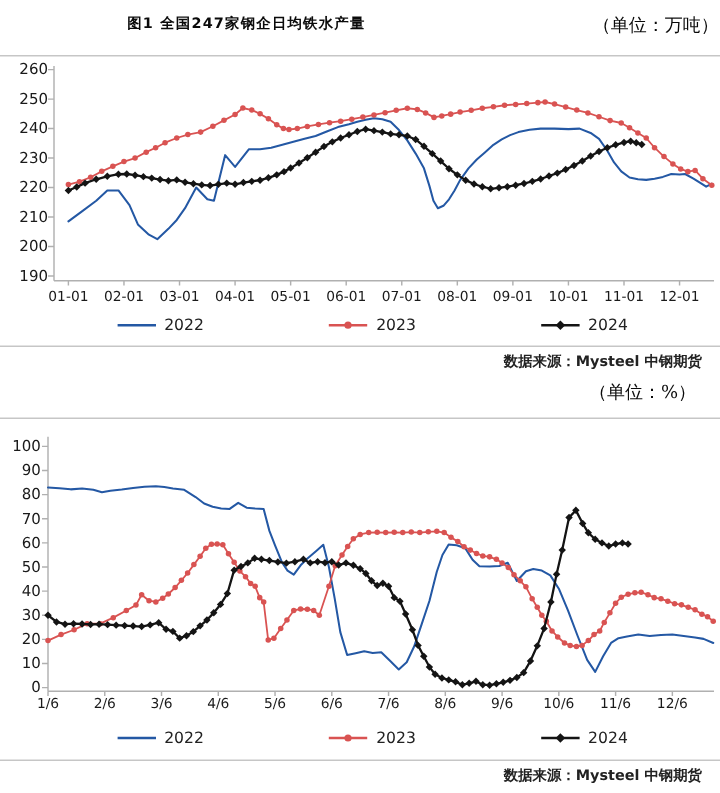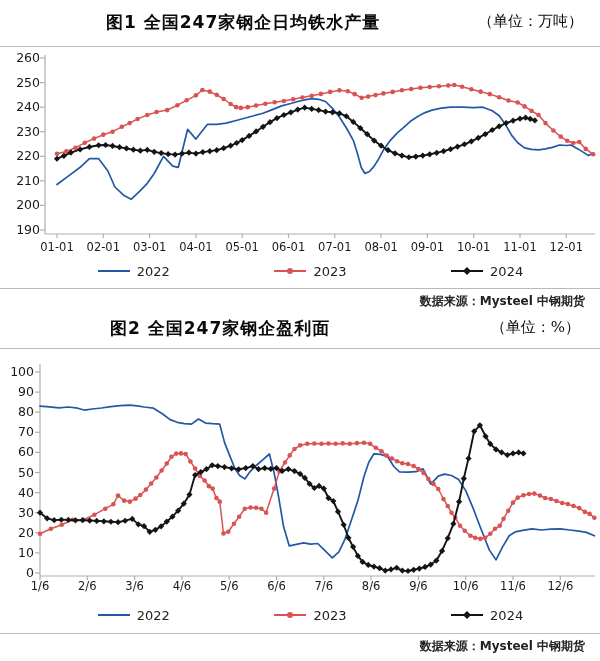--- a/index.html
+++ b/index.html
@@ -1,33 +1,33 @@
 <!DOCTYPE html>
 <html><head>
 <meta charset="utf-8">
 <style>
   html,body{margin:0;padding:0;background:#ffffff;}
   #page{position:relative;width:600px;height:661px;background:#fff;overflow:hidden;
         font-family:"DejaVu Sans","Liberation Sans",sans-serif;color:#111;}
   .hrule{position:absolute;left:0;width:600px;height:1px;background:#b9b9b9;}
-  .chart-title{position:absolute;font-size:17px;font-weight:bold;letter-spacing:1px;color:#0a0a0a;white-space:nowrap;}
+  .chart-title{position:absolute;font-size:12px;font-weight:bold;letter-spacing:1px;color:#0a0a0a;white-space:nowrap;}
   .chart-unit{position:absolute;font-size:15px;color:#0a0a0a;white-space:nowrap;font-family:"DejaVu Serif","Liberation Serif",serif;}
   .plot{position:absolute;left:0;width:600px;display:block;}
   .legend{position:absolute;left:45px;width:530px;display:flex;justify-content:space-around;align-items:center;}
   .legend-item{display:flex;align-items:center;gap:6px;font-size:13px;color:#222;}
   .legend-item svg{display:block;}
   .source{position:absolute;right:15px;font-size:12px;color:#222;white-space:nowrap;font-weight:bold;}
 </style>
 </head>
 <body>
 
 <div id="page">
 
   <div class="chart-title" style="left:106px;top:11px;">图1 全国247家钢企日均铁水产量</div>
-  <div class="chart-unit" style="right:17px;top:12px;">（单位：万吨）</div>
+  <div class="chart-unit" style="right:1px;top:12px;">（单位：万吨）</div>
 
   <div class="hrule" style="top:46px;"></div>
 
   <svg class="plot" style="top:47px;" width="600" height="211" viewBox="0 0 600 211">
       <line x1="45" y1="8" x2="45" y2="187" stroke="#b0b0b0" stroke-width="1.2"></line>
       <line x1="45" y1="187" x2="595" y2="187" stroke="#b0b0b0" stroke-width="1.2"></line>
       <line x1="40" y1="183" x2="45" y2="183" stroke="#b0b0b0" stroke-width="1.2"></line>
       <text x="40" y="187" text-anchor="end" font-size="12.5" fill="#1a1a1a">190</text>
       <line x1="40" y1="158.43" x2="45" y2="158.43" stroke="#b0b0b0" stroke-width="1.2"></line>
       <text x="40" y="162.43" text-anchor="end" font-size="12.5" fill="#1a1a1a">200</text>
@@ -228,21 +228,20 @@
           <path d="M 13 5 L 17 1 L 21 5 L 17 9 Z" fill="#141414"></path>
         </svg>
       <span>2024</span>
     </div>
   </div>
 
   <div class="hrule" style="top:288px;"></div>
 
   <div class="source" style="top:293px;">数据来源：Mysteel  中钢期货</div>
 
-  <div class="chart-title" style="left:110px;top:317px;">图2 全国247家钢企盈利面</div>
   <div class="chart-unit" style="right:20px;top:318px;text-align:right;">（单位：%）</div>
 
   <div class="hrule" style="top:348px;"></div>
 
   <svg class="plot" style="top:350px;" width="600" height="246" viewBox="0 0 600 246">
       <line x1="40" y1="14" x2="40" y2="226" stroke="#b0b0b0" stroke-width="1.2"></line>
       <line x1="40" y1="226" x2="595" y2="226" stroke="#b0b0b0" stroke-width="1.2"></line>
       <line x1="35" y1="223" x2="40" y2="223" stroke="#b0b0b0" stroke-width="1.2"></line>
       <text x="34" y="227" text-anchor="end" font-size="12.5" fill="#1a1a1a">0</text>
       <line x1="35" y1="202.9" x2="40" y2="202.9" stroke="#b0b0b0" stroke-width="1.2"></line>

